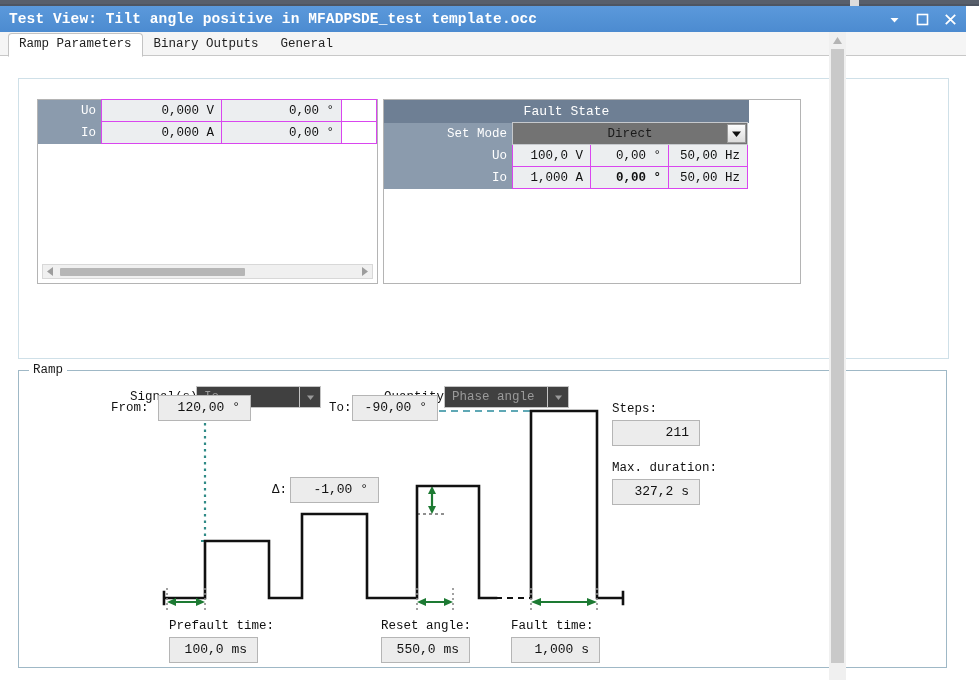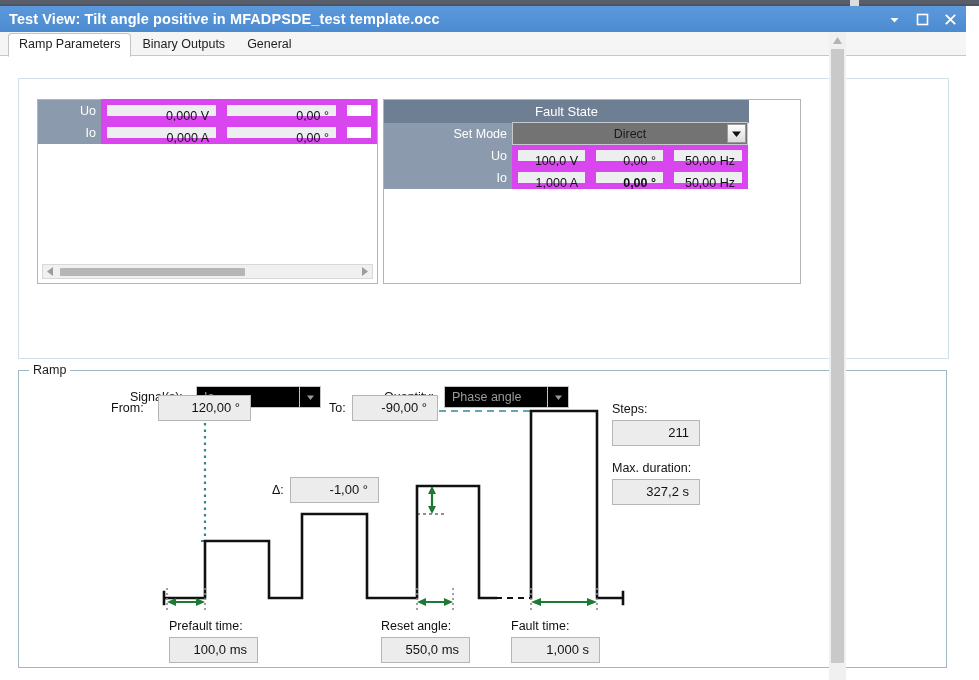--- a/index.html
+++ b/index.html
@@ -3,21 +3,21 @@
 <meta charset="utf-8">
 <style>
   html,body{margin:0;padding:0;}
   body{
     width:979px;height:680px;overflow:hidden;
     background:#ffffff;
     font-family:"Liberation Sans", sans-serif;
     font-size:12.5px;color:#1a1a1a;
     -webkit-font-smoothing:antialiased;
   }
-  .app{position:relative;width:859px;height:680px;}
+  .app{position:relative;width:859px;height:680px;font-family:Liberation Mono, monospace;}
 
   
   .chrome-top{position:absolute;left:0;top:0;width:979px;height:4px;background:#585f6b;}
   .chrome-top2{position:absolute;left:0;top:4px;width:979px;height:2px;background:#4e5561;}
   .win-right-edge{position:absolute;right:0;top:0;width:9px;height:680px;background:#dcdcdc;}
   .win-right-edge2{position:absolute;right:9px;top:6px;width:4px;height:674px;
     background:linear-gradient(to right,#3e4957,#62707f);}
 
   
   .titlebar{
@@ -62,21 +62,21 @@
   .st-head{
     background:#6e7f94;color:#ffffff;font-size:13px;text-align:center;
     height:23px;line-height:23px;font-weight:normal;
   }
   .st-row{display:flex;height:22px;line-height:22px;}
   .st-lbl{
     background:#8b9bad;color:#ffffff;text-align:right;padding-right:6px;
     font-size:12.5px;box-sizing:border-box;
   }
   .st-cell{
-    background:#eceef0;border:6px solid #d946ef;box-sizing:border-box;
+    background:#eceef0;border:1px solid #d946ef;box-sizing:border-box;
     text-align:right;padding-right:7px;font-size:12.5px;color:#111;
     margin-left:-1px;margin-top:-1px;
   }
   .st-cell.bold{font-weight:bold;}
   .st-blank{background:#ffffff;}
 
   
   .setmode-cell{
     background:#737373;border:1px solid #c6c9cd;box-sizing:border-box;
     display:flex;align-items:center;justify-content:center;position:relative;
@@ -96,21 +96,21 @@
   }
   .hs-arrow{width:15px;height:100%;display:flex;align-items:center;justify-content:center;}
   .hs-track{flex:1;height:100%;position:relative;}
   .hs-thumb{position:absolute;left:2px;top:3px;height:8px;width:62%;background:#b6b6b6;border-radius:1px;}
 
   
   .sel-row{position:absolute;left:0;top:306px;width:929px;height:24px;}
   .sel-label{position:absolute;font-size:12.5px;color:#111;line-height:24px;}
   .combo{
     position:absolute;height:22px;box-sizing:border-box;
-    border:1px solid #c4c4c4;background:#000000;display:flex;align-items:center;
+    border:1px solid #c4c4c4;background:#404040;display:flex;align-items:center;
   }
   .combo .cv{padding-left:7px;font-size:12.5px;color:#9a9a9a;flex:1;
     white-space:nowrap;overflow:hidden;}
   .combo .cb{
     width:21px;height:100%;border-left:1px solid #c4c4c4;
     display:flex;align-items:center;justify-content:center;box-sizing:border-box;
   }
 
   
   .groupbox{

